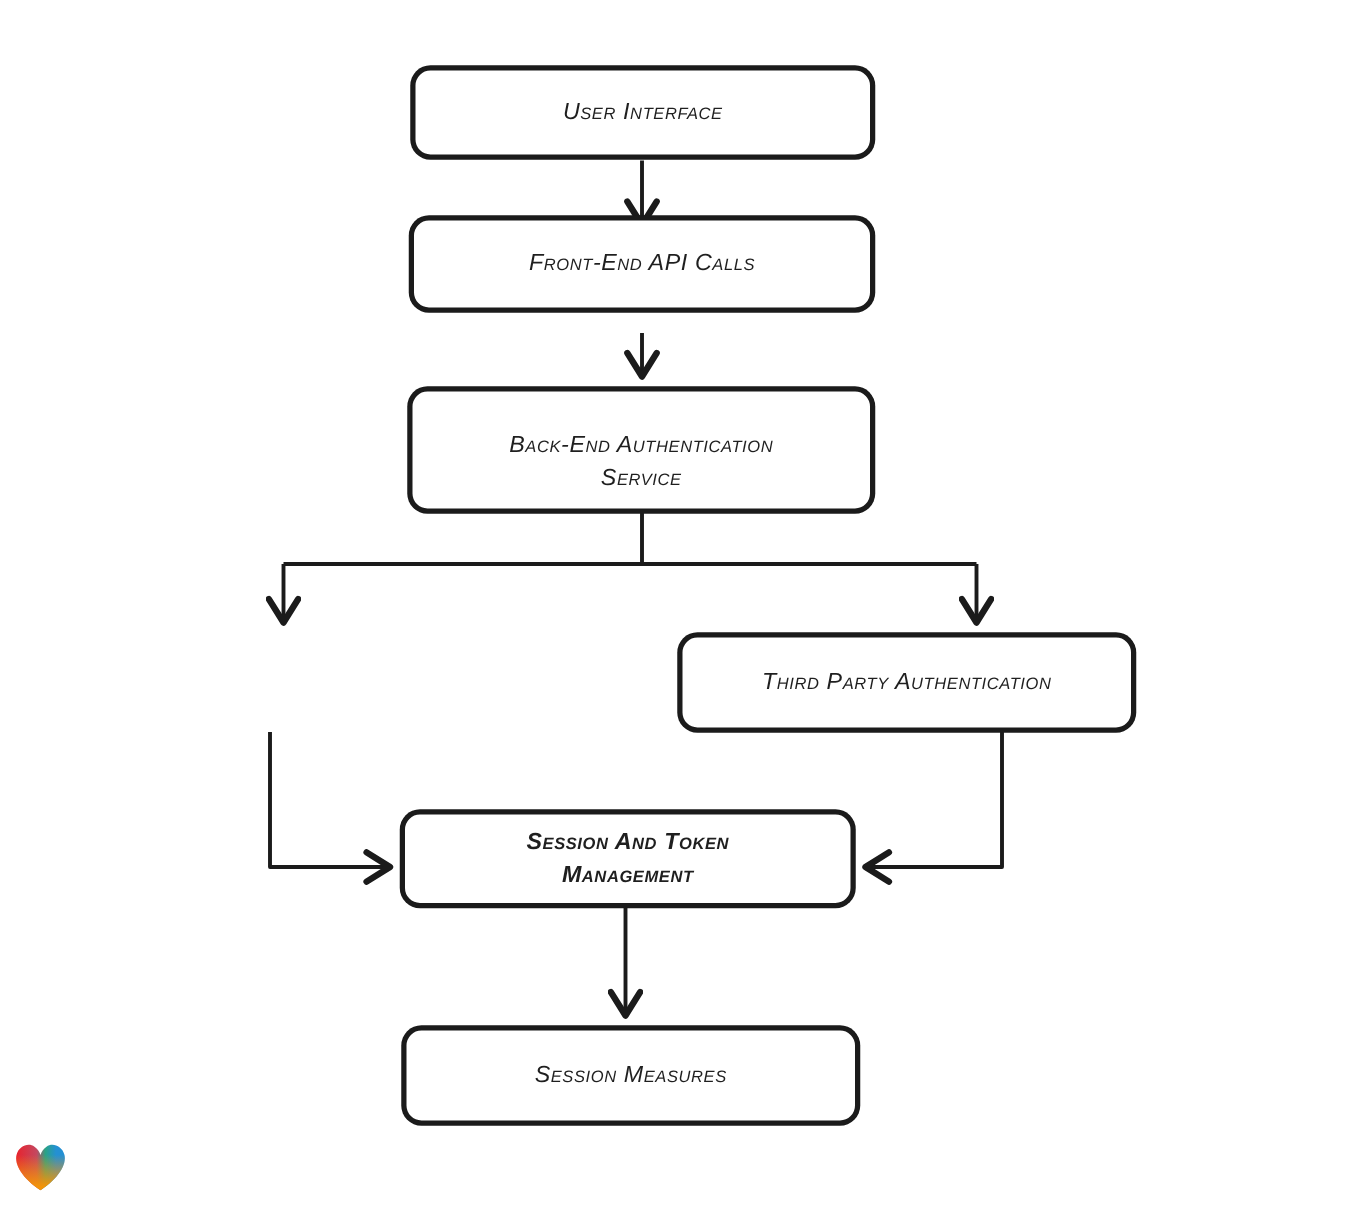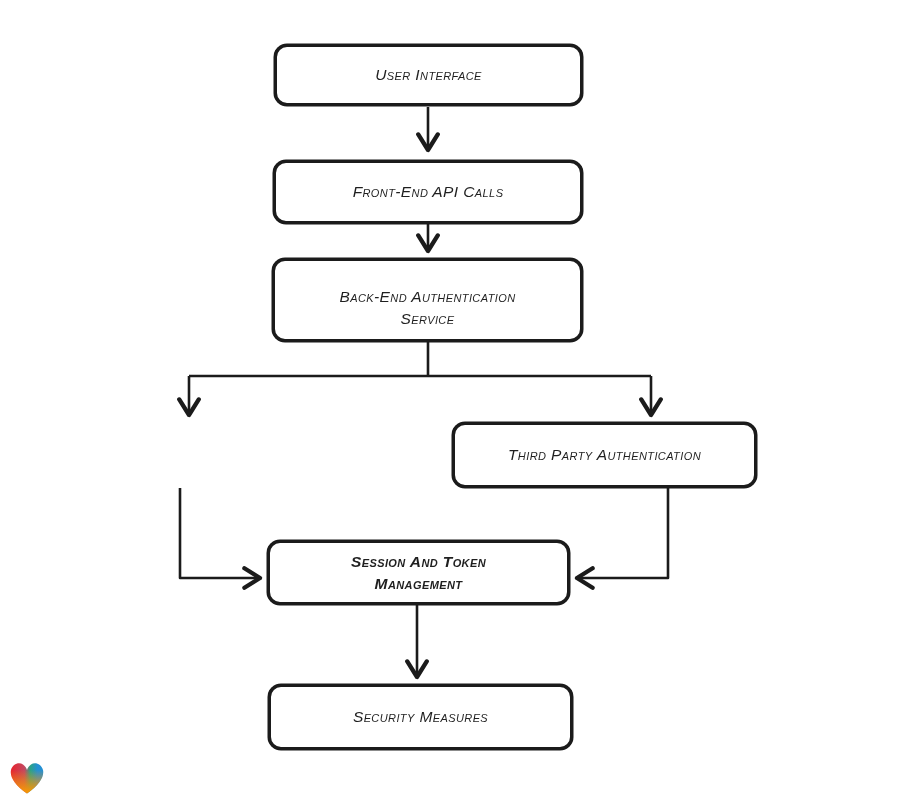--- a/index.html
+++ b/index.html
@@ -40,21 +40,21 @@
     font-style: italic;
     font-variant: small-caps;
     font-size: 15.5px;
     letter-spacing: 0.4px;
     color: #1f1f1f;
     line-height: 1.4;
   }
   .nowrap { white-space: nowrap; }
 
   #node-ui         { left: 274px; top:  44px; width: 309px; height: 62px; }
-  #node-frontend   { left: 273px; top: 160px; width: 310px; height: 64px; }
+  #node-frontend   { left: 273px; top: 144px; width: 310px; height: 64px; }
   #node-backend    { left: 272px; top: 258px; width: 311px; height: 84px; }
   #node-database   { left:  65px; top: 422px; width: 307px; height: 66px; }
   #node-thirdparty { left: 452px; top: 422px; width: 305px; height: 66px; }
   #node-session    { left: 267px; top: 540px; width: 303px; height: 65px; font-weight: bold; }
   #node-security   { left: 268px; top: 684px; width: 305px; height: 66px; }
 
   #node-backend .label  { max-width: 228px; margin-top: 16px; }
   #node-session .label  { max-width: 212px; }
 
   .watermark {
@@ -103,21 +103,21 @@
 
   <div class="node" id="node-thirdparty">
     <span class="label nowrap">Third Party Authentication</span>
   </div>
 
   <div class="node" id="node-session">
     <span class="label">Session And Token Management</span>
   </div>
 
   <div class="node" id="node-security">
-    <span class="label nowrap">Security Measures</span>
+    <span class="label nowrap">Session Measures</span>
   </div>
 
   <div class="watermark">
     <svg width="38" height="36" viewBox="0 0 38 36" xmlns="http://www.w3.org/2000/svg">
       <defs>
         <linearGradient id="heart-h" x1="0%" y1="0%" x2="100%" y2="0%">
           <stop offset="0%" stop-color="#e8232d"></stop>
           <stop offset="42%" stop-color="#c44860"></stop>
           <stop offset="60%" stop-color="#2aa385"></stop>
           <stop offset="82%" stop-color="#2490d3"></stop>

